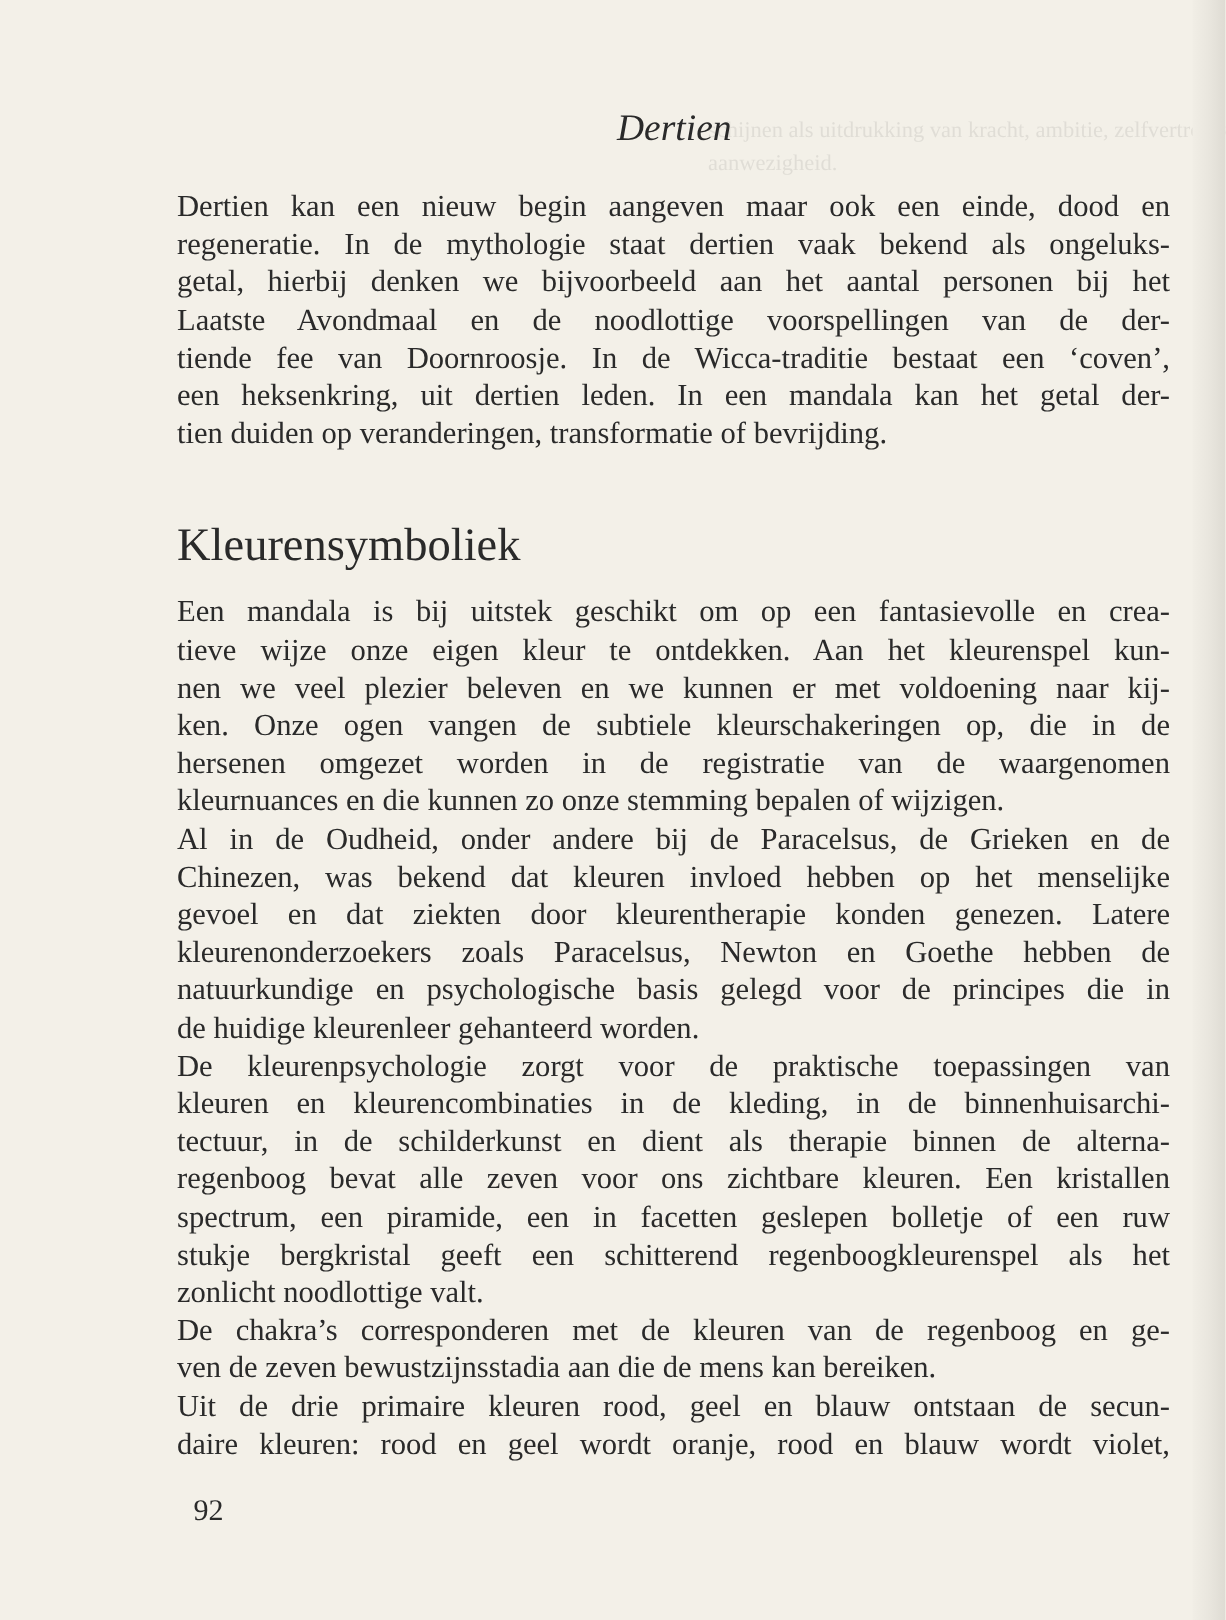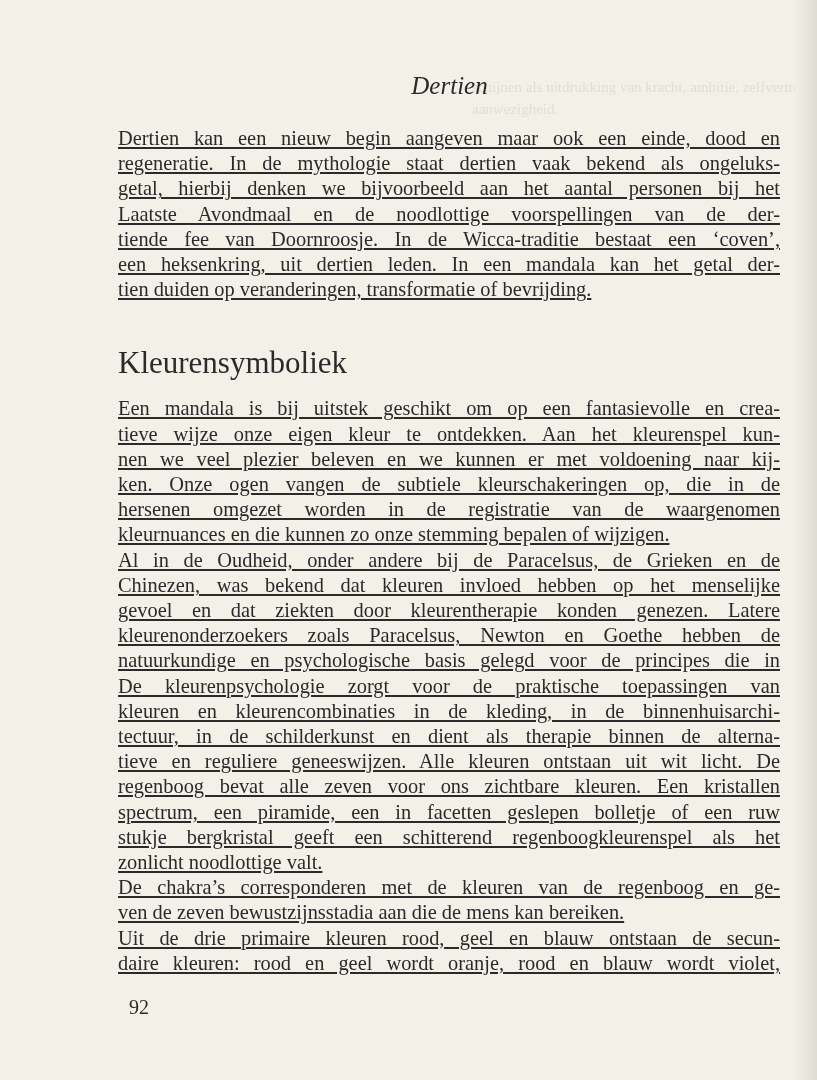--- a/index.html
+++ b/index.html
@@ -44,21 +44,20 @@
       font-weight: normal;
       text-align: center;
     }
     .para {
       font-size: 20.4px;
       line-height: 25.2px;
       text-align: justify;
       text-align-last: left;
       margin: 0;
       hyphens: none;
-      text-decoration: underline;
     }
     .line {
       display: block;
       text-align: justify;
       text-align-last: justify;
       white-space: nowrap;
     }
     .line.last {
       text-align-last: left;
     }
@@ -107,27 +106,27 @@
     <span class="line">hersenen omgezet worden in de registratie van de waargenomen</span>
     <span class="line last">kleurnuances en die kunnen zo onze stemming bepalen of wijzigen.</span>
   </p>
 
   <p class="para">
     <span class="line">Al in de Oudheid, onder andere bij de Paracelsus, de Grieken en de</span>
     <span class="line">Chinezen, was bekend dat kleuren invloed hebben op het menselijke</span>
     <span class="line">gevoel en dat ziekten door kleurentherapie konden genezen. Latere</span>
     <span class="line">kleurenonderzoekers zoals Paracelsus, Newton en Goethe hebben de</span>
     <span class="line">natuurkundige en psychologische basis gelegd voor de principes die in</span>
+    <span class="line last">de huidige kleurenleer gehanteerd worden.</span>
   </p>
 
   <p class="para">
     <span class="line">De kleurenpsychologie zorgt voor de praktische toepassingen van</span>
     <span class="line">kleuren en kleurencombinaties in de kleding, in de binnenhuisarchi-</span>
     <span class="line">tectuur, in de schilderkunst en dient als therapie binnen de alterna-</span>
-    <span class="line">tieve en reguliere geneeswijzen. Alle kleuren ontstaan uit wit licht. De</span>
     <span class="line">regenboog bevat alle zeven voor ons zichtbare kleuren. Een kristallen</span>
     <span class="line">spectrum, een piramide, een in facetten geslepen bolletje of een ruw</span>
     <span class="line">stukje bergkristal geeft een schitterend regenboogkleurenspel als het</span>
     <span class="line last">zonlicht noodlottige valt.</span>
   </p>
 
   <p class="para">
     <span class="line">De chakra’s corresponderen met de kleuren van de regenboog en ge-</span>
     <span class="line last">ven de zeven bewustzijnsstadia aan die de mens kan bereiken.</span>
   </p>

